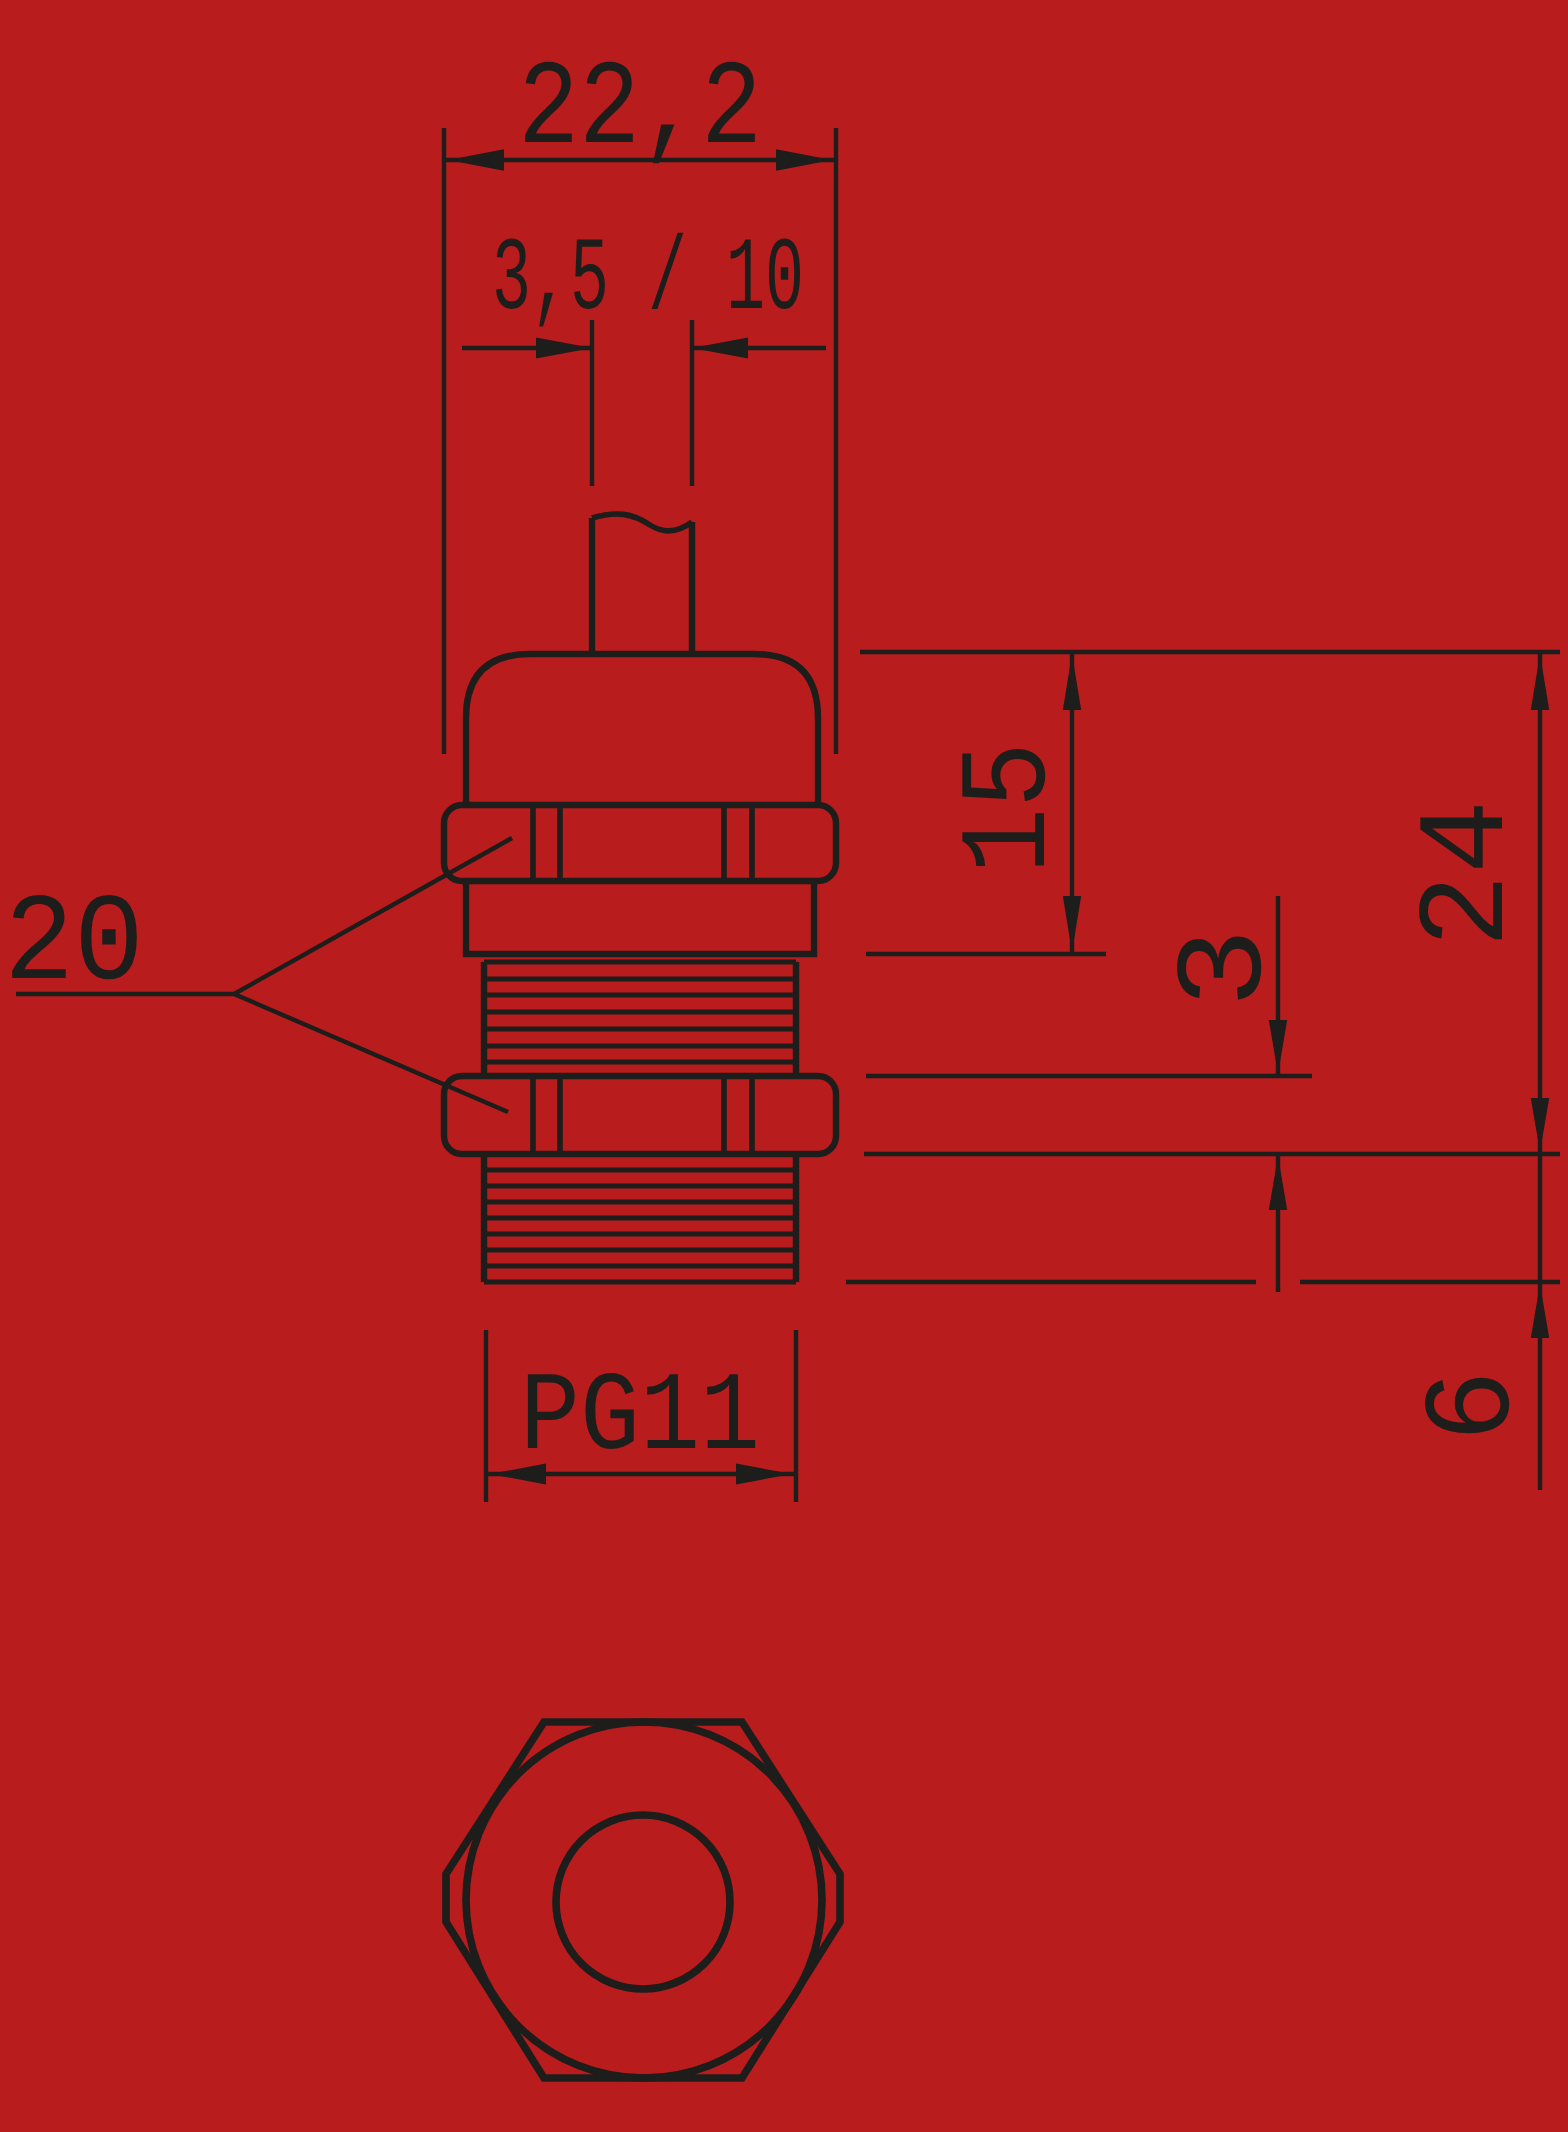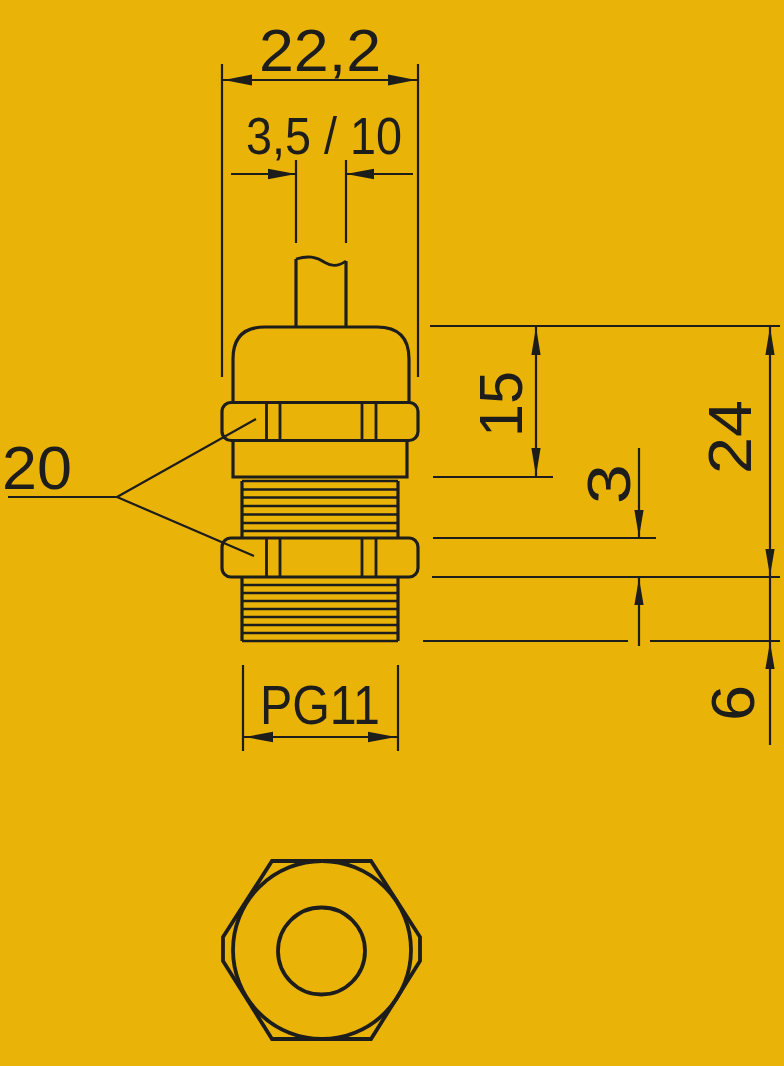--- a/index.html
+++ b/index.html
@@ -4,23 +4,23 @@
 <style>
   html, body {
     margin: 0;
     padding: 0;
     background: #ffffff;
   }
   .canvas {
     position: relative;
     width: 784px;
     height: 1066px;
-    background: #eab308;
+    background: #b91c1c;
     overflow: hidden;
-    font-family: Liberation Sans, sans-serif;
+    font-family: Liberation Mono, monospace;
     text-align: center;
   }
   svg { display: block; }
   .outline   { stroke: #1d1d1b; stroke-width: 3.2; fill: none; }
   .outline-heavy { stroke: #1d1d1b; stroke-width: 3.8; fill: none; }
   .flatline  { stroke: #1d1d1b; stroke-width: 2.8; fill: none; }
   .threadline{ stroke: #1d1d1b; stroke-width: 2.6; fill: none; }
   .dimline   { stroke: #1d1d1b; stroke-width: 2.2; fill: none; }
   .arrow     { fill: #1d1d1b; stroke: none; }
   .dimtext   { fill: #1d1d1b; stroke: none; font-size: 60px; }

